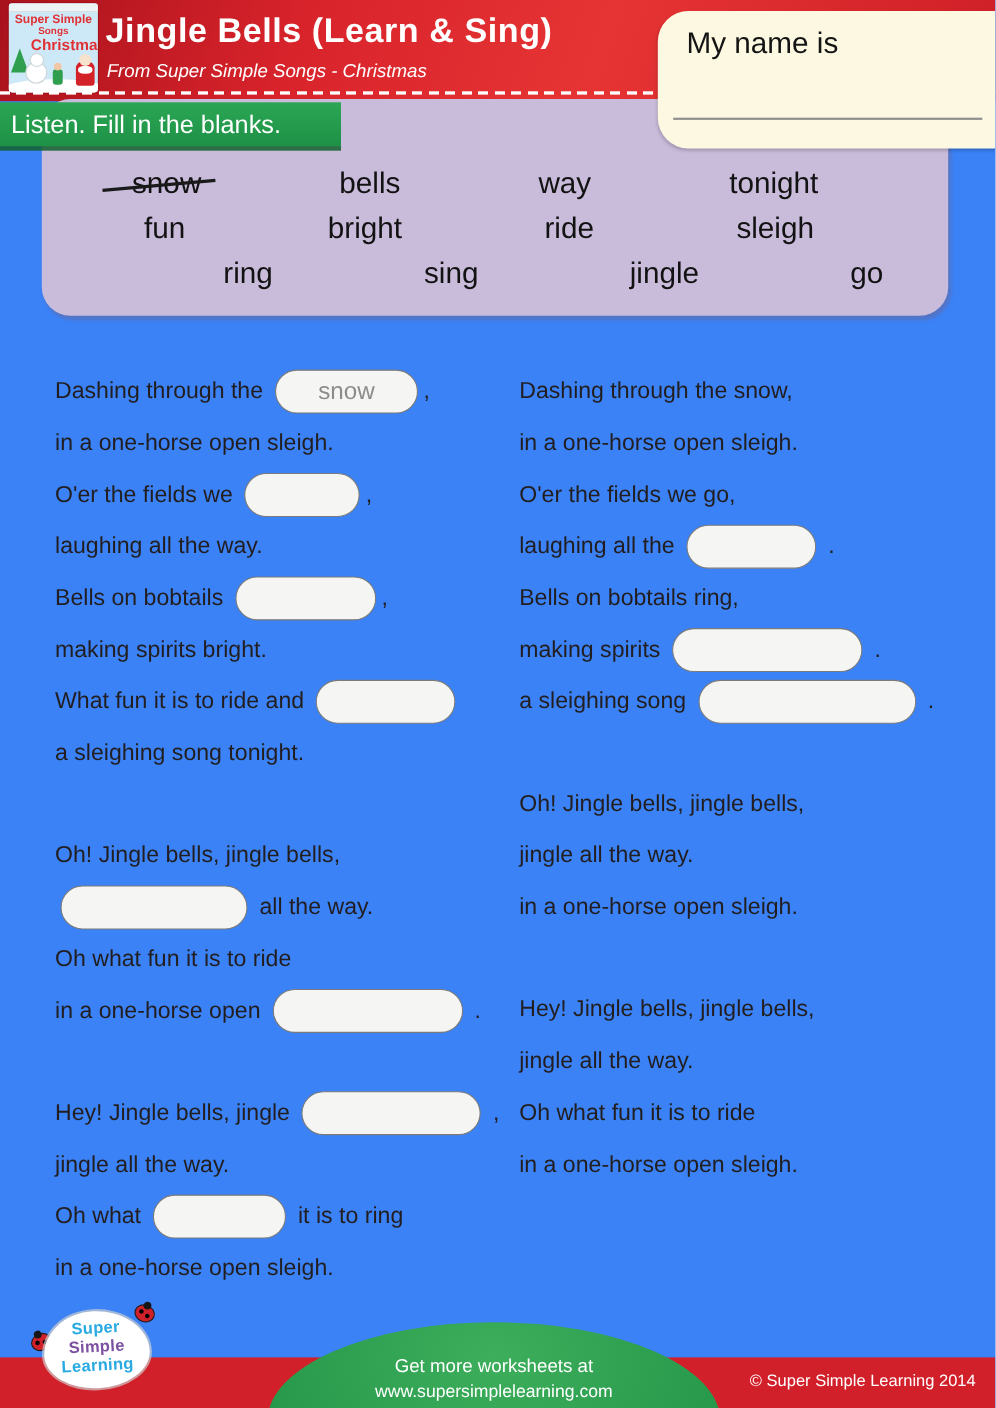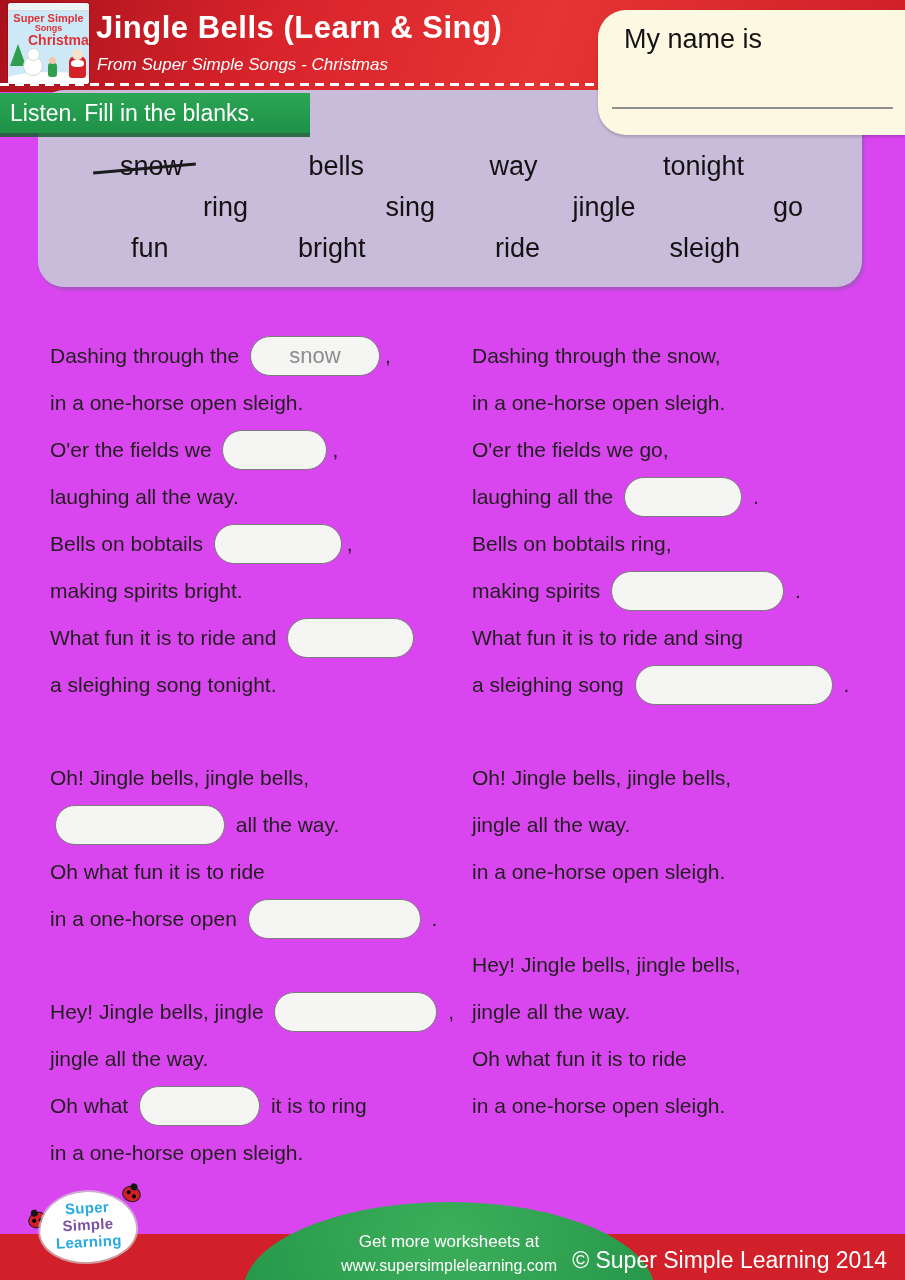--- a/index.html
+++ b/index.html
@@ -1,16 +1,16 @@
 <!DOCTYPE html>
 <html><head>
 <meta charset="utf-8">
 <style>
   html,body{margin:0;padding:0;background:#e8e8e8;}
-  .page{position:relative;width:905px;height:1280px;background:#d946ef;overflow:hidden;
+  .page{position:relative;width:905px;height:1280px;background:#3b82f6;overflow:hidden;
         font-family:"Liberation Sans",sans-serif;margin:0 auto;}
 
   
   .header{position:absolute;left:0;top:0;width:905px;height:92px;z-index:0;
           background:linear-gradient(110deg,#a8121c 0%,#d8232b 30%,#e63434 60%,#cf1f27 100%);}
   .dashes{position:absolute;left:0;top:83px;width:905px;height:3px;
           background:repeating-linear-gradient(90deg,#fff 0 9px,rgba(0,0,0,0) 9px 15px);}
   .album{position:absolute;left:8px;top:3px;width:81px;height:81px;background:#cde9f7;
          border-radius:3px;overflow:hidden;box-shadow:0 0 0 1px rgba(120,0,0,.3);}
   .album-strip{height:7px;background:#eef3f6;border-bottom:1px solid #d8dde0;}
@@ -64,21 +64,21 @@
          box-sizing:border-box;margin:0 5px;flex:none;display:flex;align-items:center;justify-content:center;
          color:#8c8c8c;font-size:22px;}
 
   
   .footer-red{position:absolute;left:0;top:1234px;width:905px;height:46px;background:#d2202a;z-index:1;}
   .footer-green{position:absolute;left:243px;top:1202px;width:412px;height:180px;z-index:2;
                 background:radial-gradient(ellipse at 50% 18%,#3dae5b,#27984a 75%);
                 border-radius:50%;text-align:center;color:#fff;box-sizing:border-box;padding-top:30px;}
   .fg1{font-size:17px;}
   .fg2{font-size:16px;margin-top:5px;}
-  .copyright{position:absolute;right:18px;top:1247px;color:#fff;font-size:23px;z-index:2;}
+  .copyright{position:absolute;right:18px;top:1247px;color:#fff;font-size:15px;z-index:2;}
   .footer-logo{position:absolute;left:30px;top:1186px;width:116px;height:82px;z-index:4;}
   .logo-cloud{position:absolute;left:10px;top:6px;width:96px;height:70px;background:#fff;
               border-radius:48% 52% 50% 50% / 55% 55% 45% 45%;transform:rotate(-3deg);
               box-shadow:0 0 0 2px rgba(205,205,205,.7);text-align:center;box-sizing:border-box;padding-top:7px;}
   .logo-word{font-weight:bold;font-size:15px;line-height:17px;letter-spacing:.3px;}
   .lw1,.lw3{color:#29aae1;}
   .lw2{color:#7c51a1;}
   .bug{position:absolute;width:17px;height:14px;border-radius:50%;border:1px solid #1c1c1c;
        background:radial-gradient(circle at 30% 45%,#000 1.5px,rgba(0,0,0,0) 2.5px),
                   radial-gradient(circle at 68% 60%,#000 1.5px,rgba(0,0,0,0) 2.5px),#d0202a;}
@@ -109,32 +109,32 @@
     <div class="dashes"></div>
   </div>
 
   <div class="word-bank">
       <div class="wb-row wb-row1">
         <span class="wb-word struck">snow</span>
         <span class="wb-word">bells</span>
         <span class="wb-word">way</span>
         <span class="wb-word">tonight</span>
       </div>
+      <div class="wb-row wb-row3">
+        <span class="wb-word">fun</span>
+        <span class="wb-word">bright</span>
+        <span class="wb-word">ride</span>
+        <span class="wb-word">sleigh</span>
+      </div>
       <div class="wb-row wb-row2">
         <span class="wb-word">ring</span>
         <span class="wb-word">sing</span>
         <span class="wb-word">jingle</span>
         <span class="wb-word">go</span>
       </div>
-      <div class="wb-row wb-row3">
-        <span class="wb-word">fun</span>
-        <span class="wb-word">bright</span>
-        <span class="wb-word">ride</span>
-        <span class="wb-word">sleigh</span>
-      </div>
     </div>
 
   <div class="instruction">Listen. Fill in the blanks.</div>
 
   <div class="name-box">
     <div class="name-label">My name is</div>
     <div class="name-line"></div>
   </div>
 
   <div class="lyrics-col col-left">
@@ -223,23 +223,20 @@
           <div class="blank" style="width: 118px;"></div>
           <span class="txt"> .</span>
         </div>
         <div class="line">
           <span class="txt">Bells on bobtails ring,</span>
         </div>
         <div class="line">
           <span class="txt">making spirits </span>
           <div class="blank" style="width: 173px;"></div>
           <span class="txt"> .</span>
-        </div>
-        <div class="line">
-          <span class="txt">What fun it is to ride and sing</span>
         </div>
         <div class="line">
           <span class="txt">a sleighing song </span>
           <div class="blank" style="width: 198px;"></div>
           <span class="txt"> .</span>
         </div>
       </div>
       <div class="group">
         <div class="line">
           <span class="txt">Oh! Jingle bells, jingle bells,</span>

